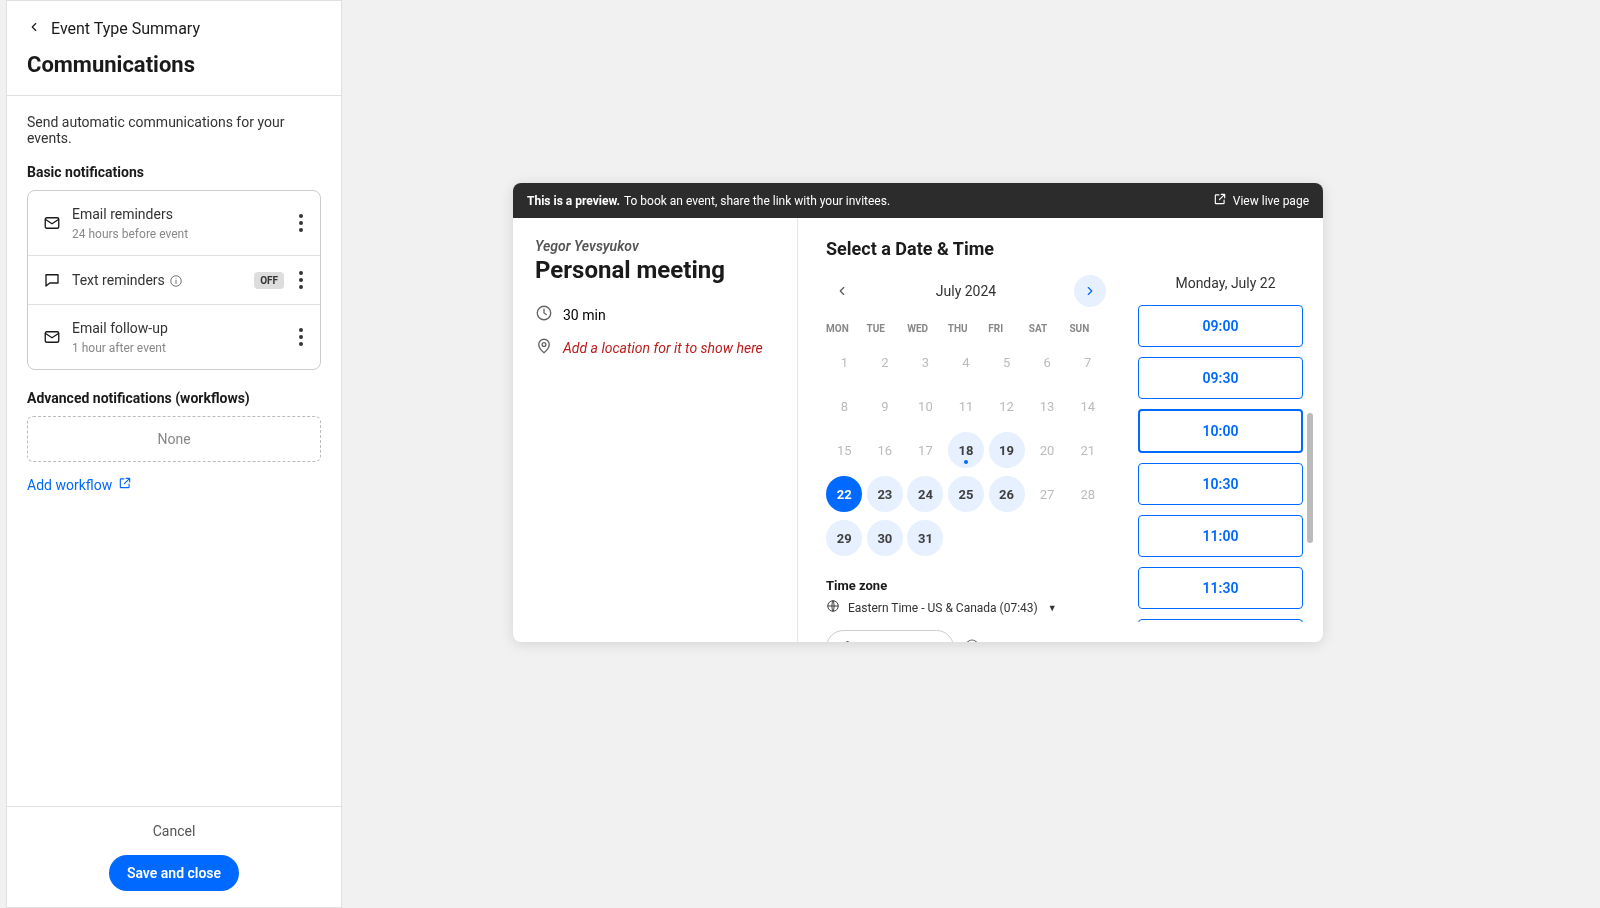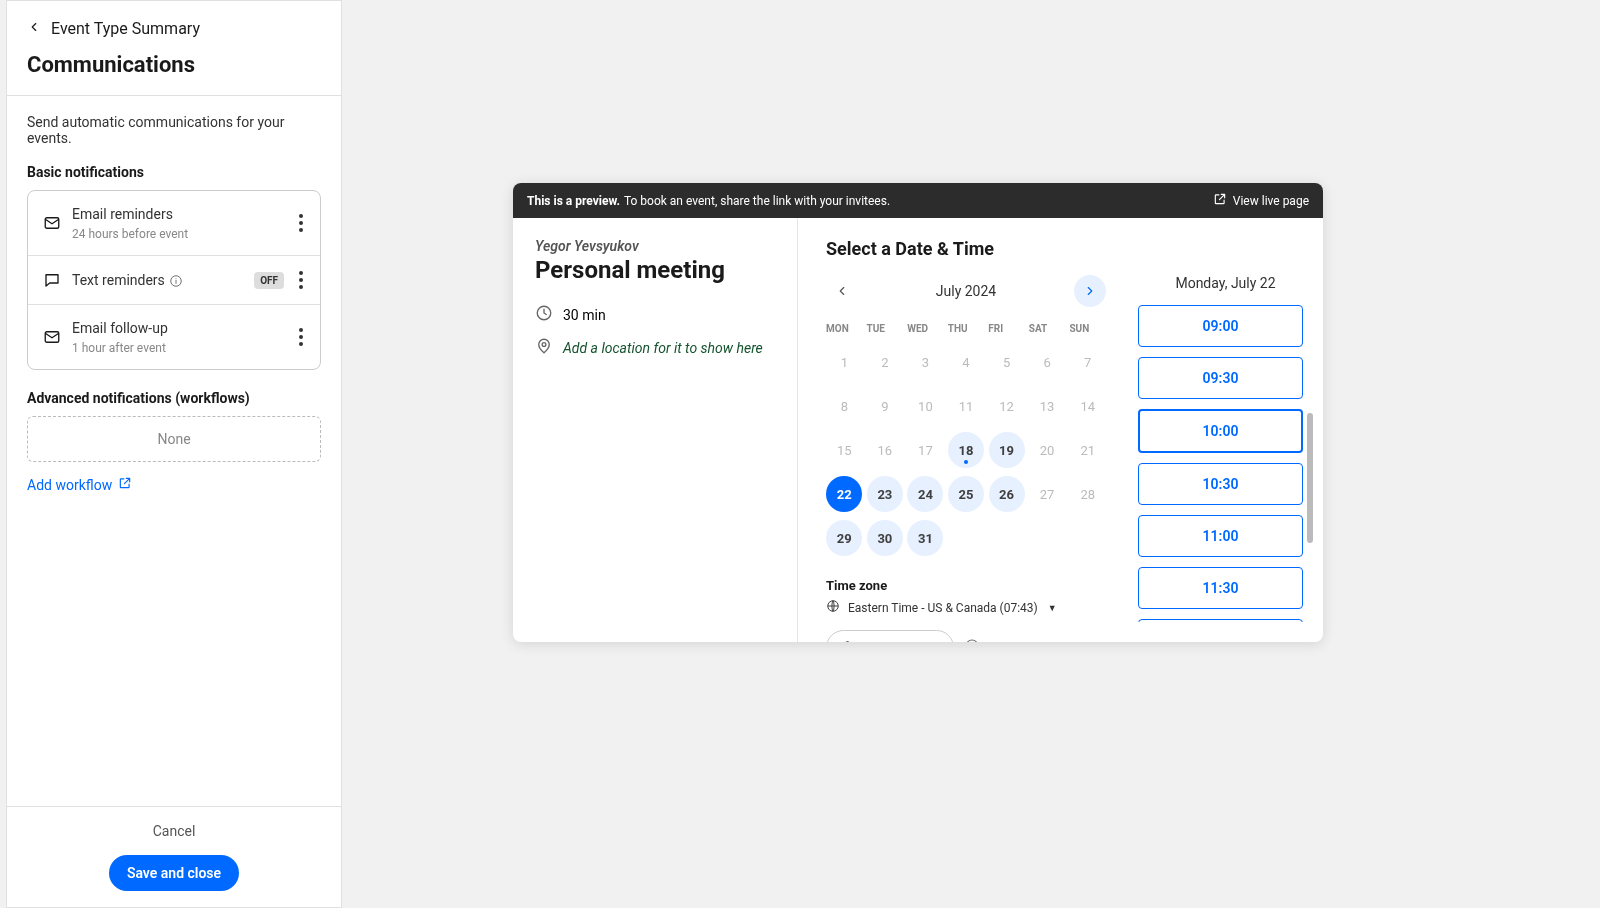--- a/index.html
+++ b/index.html
@@ -41,21 +41,21 @@
 .pv-bar-left { display: flex; gap: 4px; }
 .pv-bar-left .bold { font-weight: 700; }
 .view-live { display: flex; align-items: center; gap: 6px; cursor: pointer; }
 .view-live svg { width: 14px; height: 14px; stroke: #fff; fill: none; stroke-width: 2; }
 .pv-body { flex: 1; display: flex; overflow: hidden; }
 .pv-left { width: 285px; border-right: 1px solid #e5e5e5; padding: 20px 22px; }
 .host-name { font-size: 14px; font-weight: 600; color: #555; margin-bottom: 2px; font-style: italic; }
 .event-title { font-size: 24px; font-weight: 700; color: #1a1a1a; margin-bottom: 20px; }
 .meta-row { display: flex; align-items: center; gap: 10px; margin-bottom: 12px; font-size: 14px; }
 .meta-row svg { width: 18px; height: 18px; stroke: #666; fill: none; stroke-width: 1.8; }
-.meta-location { color: #14532d; font-style: italic; }
+.meta-location { color: #b91c1c; font-style: italic; }
 .pv-right { flex: 1; padding: 20px 10px 20px 28px; display: flex; flex-direction: column; }
 .sel-title { font-size: 18px; font-weight: 700; color: #1a1a1a; margin-bottom: 16px; }
 .cal-row { display: flex; gap: 32px; flex: 1; min-height: 0; }
 .calendar { width: 280px; }
 .cal-head { display: flex; align-items: center; justify-content: space-between; margin-bottom: 12px; }
 .cal-nav { width: 32px; height: 32px; border-radius: 50%; display: flex; align-items: center; justify-content: center; cursor: pointer; }
 .cal-nav.next { background: #e7f0ff; }
 .cal-nav svg { width: 14px; height: 14px; stroke: #555; fill: none; stroke-width: 2; }
 .cal-nav.next svg { stroke: #0069ff; }
 .cal-month { font-size: 14px; color: #333; }

